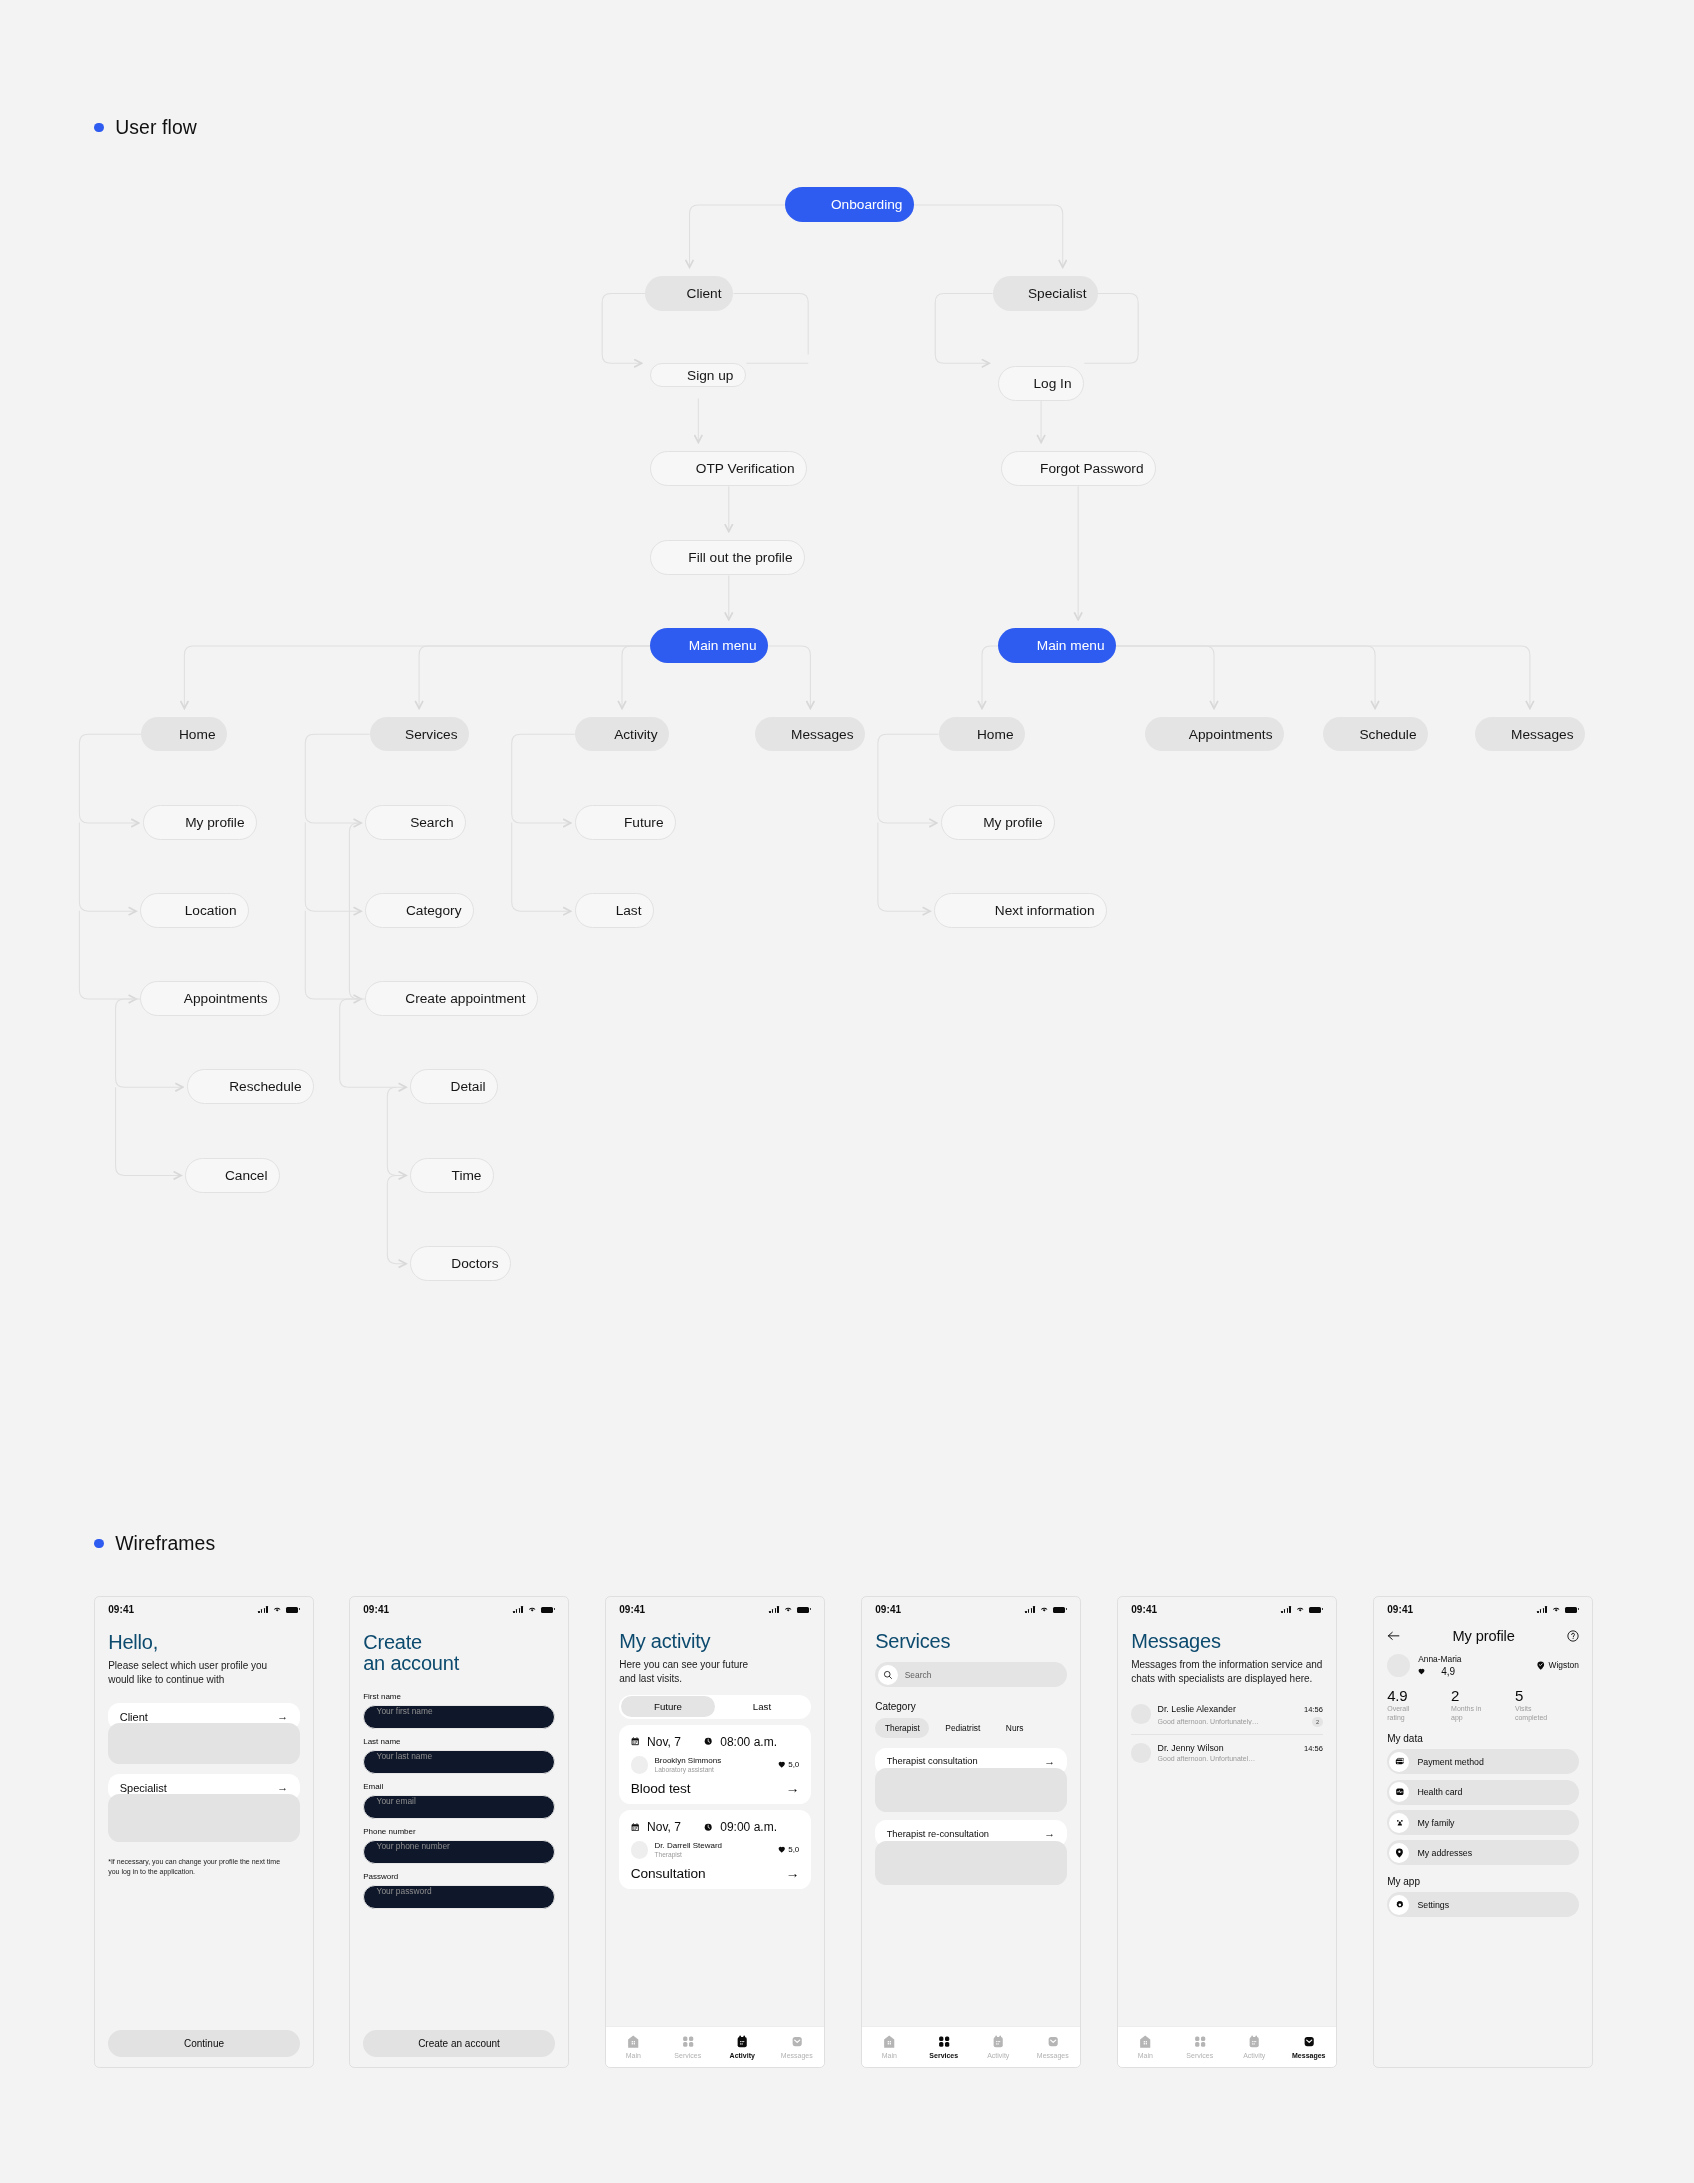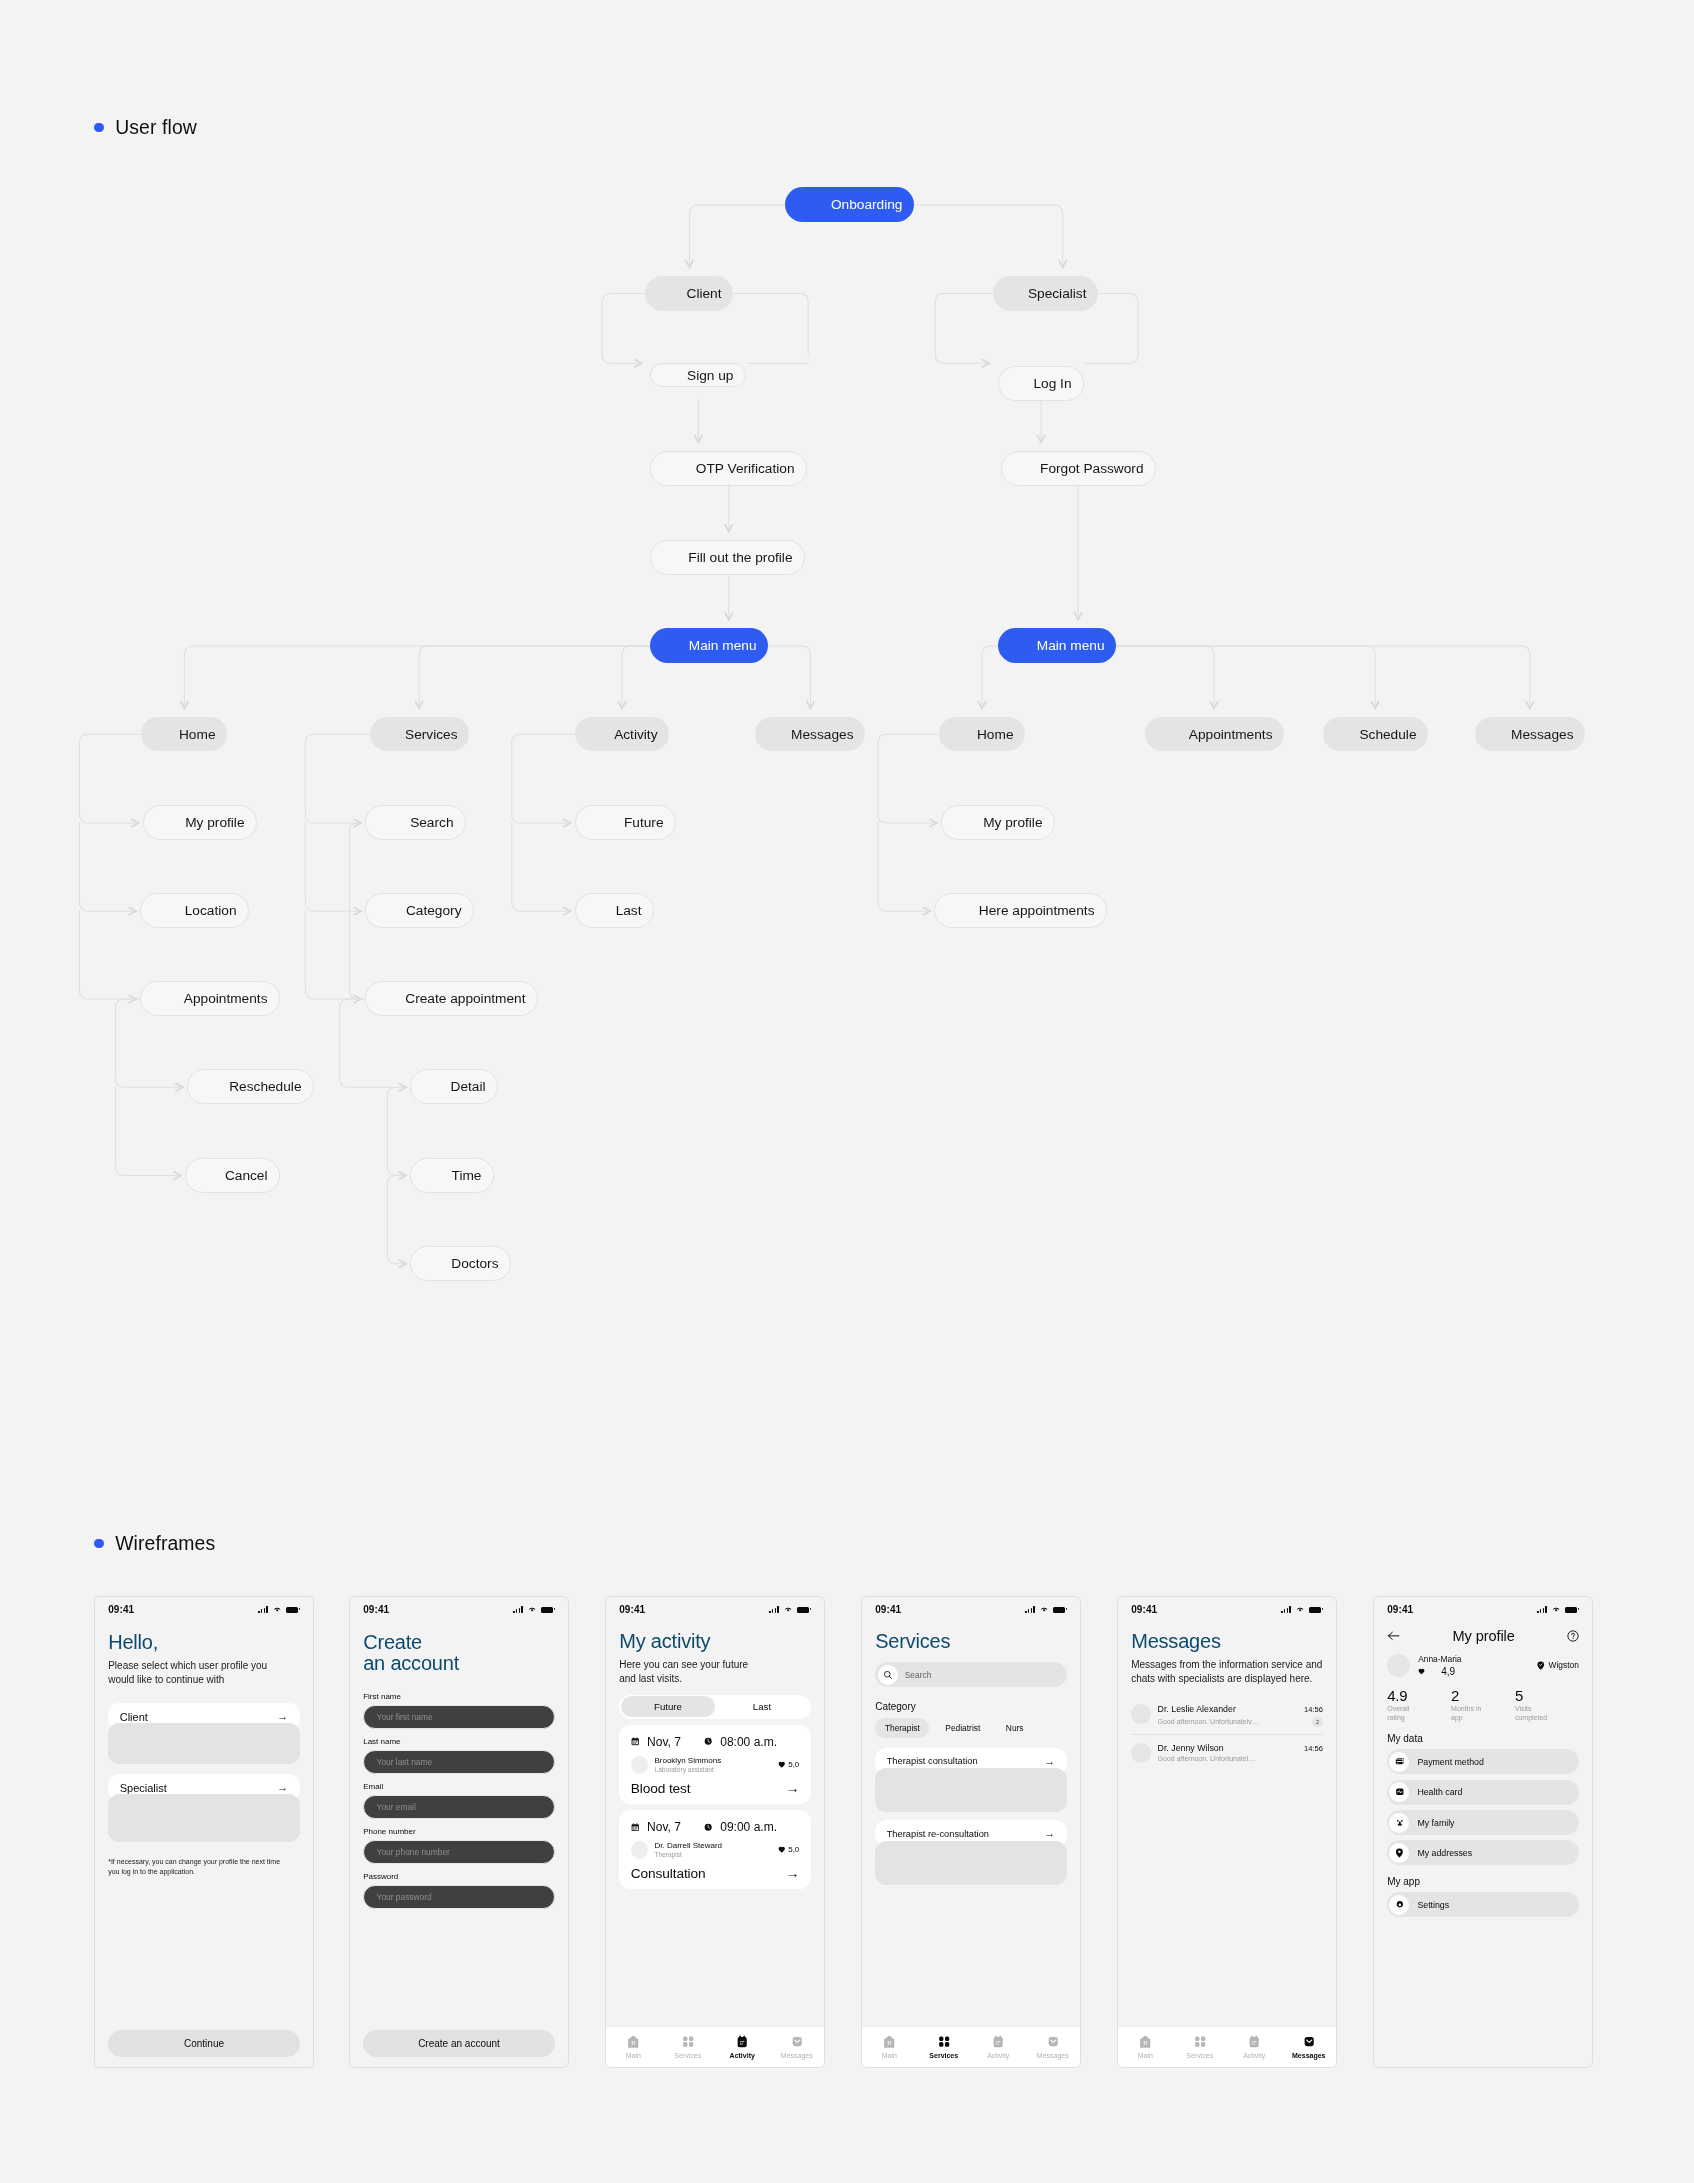--- a/index.html
+++ b/index.html
@@ -62,22 +62,22 @@
   .blockbox { background: #e3e3e3; border-radius: 11.5px; }
 
   .btn-grey {
     background: #e2e2e2; border-radius: 441px; height: 27px;
     display: flex; align-items: center; justify-content: center;
     font-size: 10px; color: #0b0b0b;
   }
 
   .flabel { font-size: 8px; color: #0b0b0b; margin-bottom: 4px; }
   .finput {
-    height: 24px; border-radius: 441px; border: 0.7px solid #e6e6e6; background: #404040;
-    display: flex; align-items: center; padding: 0 12.4px;
+    height: 24px; border-radius: 441px; border: 0.7px solid #e6e6e6; background: #0f172a;
+    display: flex; padding: 0 12.4px;
     font-size: 8.4px; color: #8e8e8e;
   }
   .fgroup { margin-bottom: 8px; }
 
   .segment {
     background: #fff; border-radius: 441px; height: 24px; display: flex; padding: 1.8px;
   }
   .segment > div {
     flex: 1; display: flex; align-items: center; justify-content: center;
     border-radius: 441px; font-size: 9.7px; color: #0b0b0b;
@@ -288,21 +288,21 @@
     <div class="node white" style="left:140px;top:893px;width:109px;height:35px;">
         <span>Location</span>
       </div>
     <div class="node white" style="left:365px;top:893px;width:109px;height:35px;">
         <span>Category</span>
       </div>
     <div class="node white" style="left:575px;top:893px;width:79px;height:35px;">
         <span>Last</span>
       </div>
     <div class="node white" style="left:934px;top:893px;width:173px;height:35px;">
-        <span>Here appointments</span>
+        <span>Next information</span>
       </div>
     <div class="node white" style="left:140px;top:981px;width:140px;height:35px;">
         <span>Appointments</span>
       </div>
     <div class="node white" style="left:365px;top:981px;width:173px;height:35px;">
         <span>Create appointment</span>
       </div>
     <div class="node white" style="left:187px;top:1069px;width:127px;height:35px;">
         <span>Reschedule</span>
       </div>

